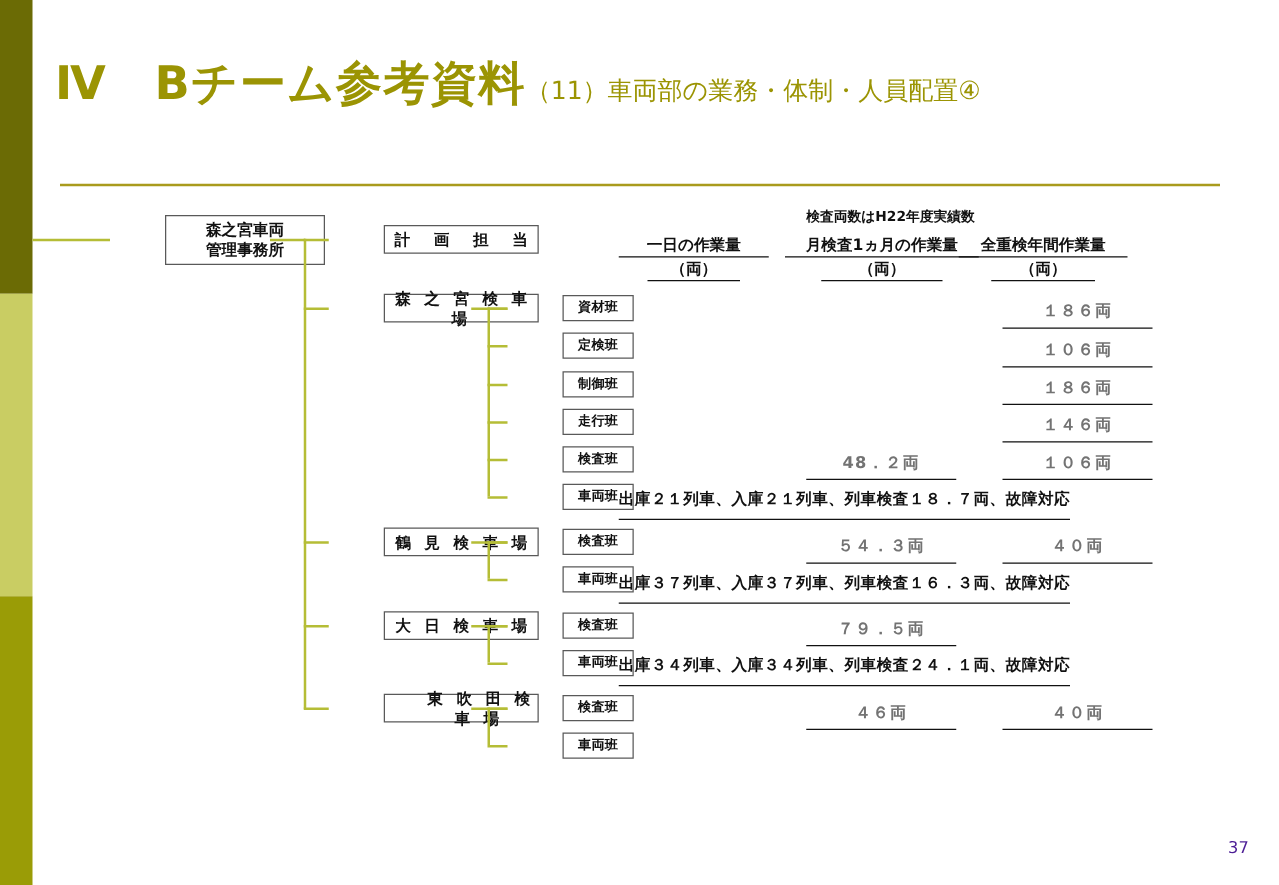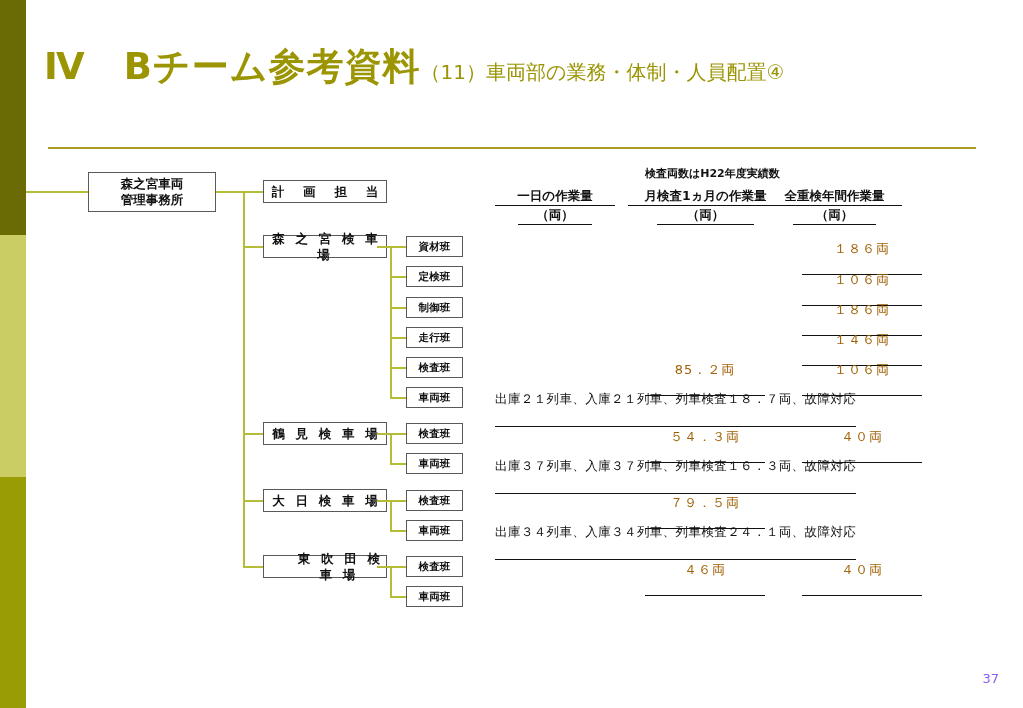--- a/index.html
+++ b/index.html
@@ -77,20 +77,21 @@
     box-sizing: border-box;
     border: 1.5px solid #595959;
     background: #ffffff;
     color: #111111;
     display: flex;
     align-items: center;
     justify-content: center;
     font-weight: bold;
     text-align: center;
     line-height: 1.25;
+    margin-left: 44px;
   }
   .box-root {
     left: 88px;  top: 172px;  width: 128px; height: 40px;
     font-size: 12.5px;
     letter-spacing: 0px;
   }
   .box-depot {
     left: 263px; width: 124px; height: 23px;
     font-size: 12.5px;
     letter-spacing: 3.2px;
@@ -104,42 +105,42 @@
 
   
   .ln { position: absolute; background: #b5bd36; }
   .ln-h { height: 1.6px; }
   .ln-v { width: 1.6px; }
 
   
   .val {
     position: absolute;
     font-size: 13px;
-    color: #a16207;
-    font-weight: normal;
+    color: #737373;
+    font-weight: bold;
     text-align: center;
     white-space: nowrap;
     letter-spacing: 1px;
     border-bottom: 1.3px solid #111111;
-    padding-bottom: 16px;
+    padding-bottom: 4px;
   }
   .col1 { left: 495px; width: 120px; }
   .col2 { left: 645px; width: 120px; }
   .col3 { left: 802px; width: 120px; }
 
   .note {
     position: absolute;
     left: 495px;
     font-size: 12.5px;
-    font-weight: normal;
+    font-weight: bold;
     color: #111111;
     white-space: nowrap;
     letter-spacing: 0.4px;
     border-bottom: 1.3px solid #111111;
-    padding-bottom: 18px;
+    padding-bottom: 7px;
   }
 
   .hdr-note {
     position: absolute;
     top: 166px;
     left: 645px;
     width: 120px;
     text-align: center;
     font-size: 11px;
     font-weight: bold;
@@ -161,21 +162,21 @@
     border-bottom: 1.3px solid #111111;
     padding-bottom: 0px;
   }
   .hdr .u2 { margin: 1px auto 0; width: 62%; }
 
   .page-num {
     position: absolute;
     right: 24px;
     bottom: 22px;
     font-size: 13px;
-    color: #8b5cf6;
+    color: #4c1d95;
   }
 </style>
 </head>
 <body>
 
 <div class="slide">
 
   <div class="band band-top"></div>
   <div class="band band-mid"></div>
   <div class="band band-bottom"></div>
@@ -263,21 +264,21 @@
     <div class="ln ln-h" style="left:390px;top:566px;width:16px;"></div>
     <div class="ln ln-h" style="left:390px;top:596px;width:16px;"></div>
     <div class="box box-team" style="top:556px;">検査班</div>
     <div class="box box-team" style="top:586px;">車両班</div>
   </div>
 
   <div class="val col3" style="top:240px;">１８６両</div>
   <div class="val col3" style="top:271px;">１０６両</div>
   <div class="val col3" style="top:301px;">１８６両</div>
   <div class="val col3" style="top:331px;">１４６両</div>
-  <div class="val col2" style="top:361px;">85．２両</div>
+  <div class="val col2" style="top:361px;">48．２両</div>
   <div class="val col3" style="top:361px;">１０６両</div>
   <div class="note" style="top:391px;">出庫２１列車、入庫２１列車、列車検査１８．７両、故障対応</div>
 
   <div class="val col2" style="top:428px;">５４．３両</div>
   <div class="val col3" style="top:428px;">４０両</div>
   <div class="note" style="top:458px;">出庫３７列車、入庫３７列車、列車検査１６．３両、故障対応</div>
 
   <div class="val col2" style="top:494px;">７９．５両</div>
   <div class="note" style="top:524px;">出庫３４列車、入庫３４列車、列車検査２４．１両、故障対応</div>
 

